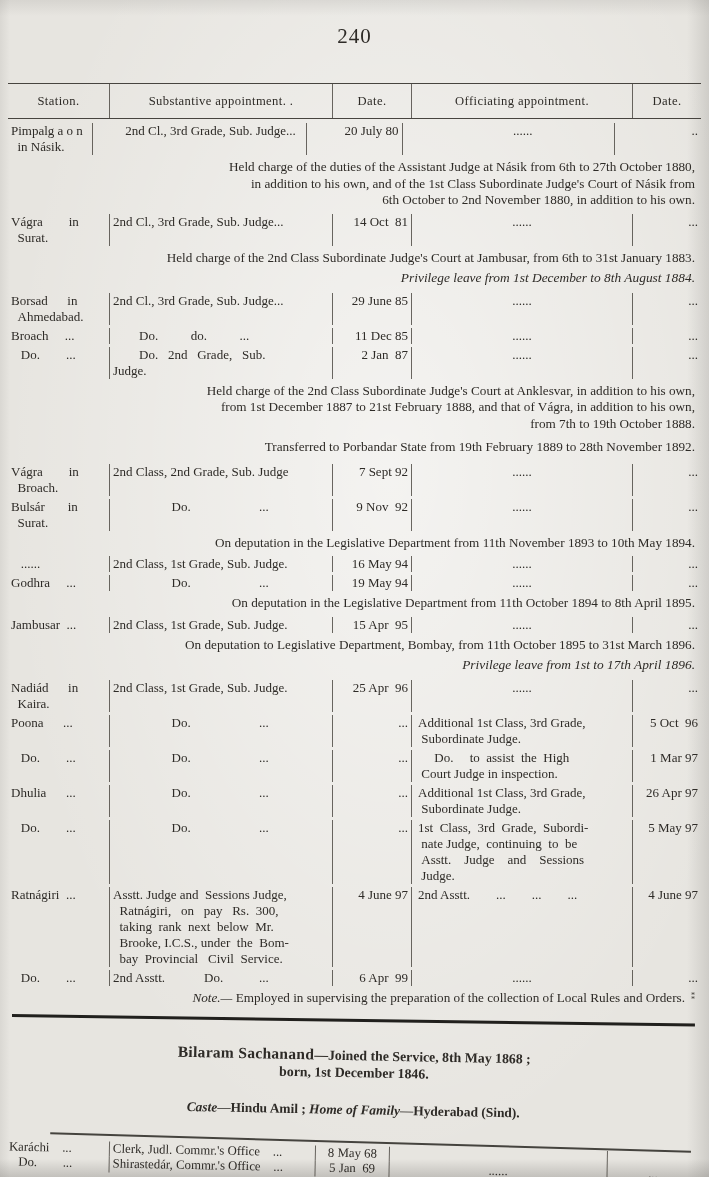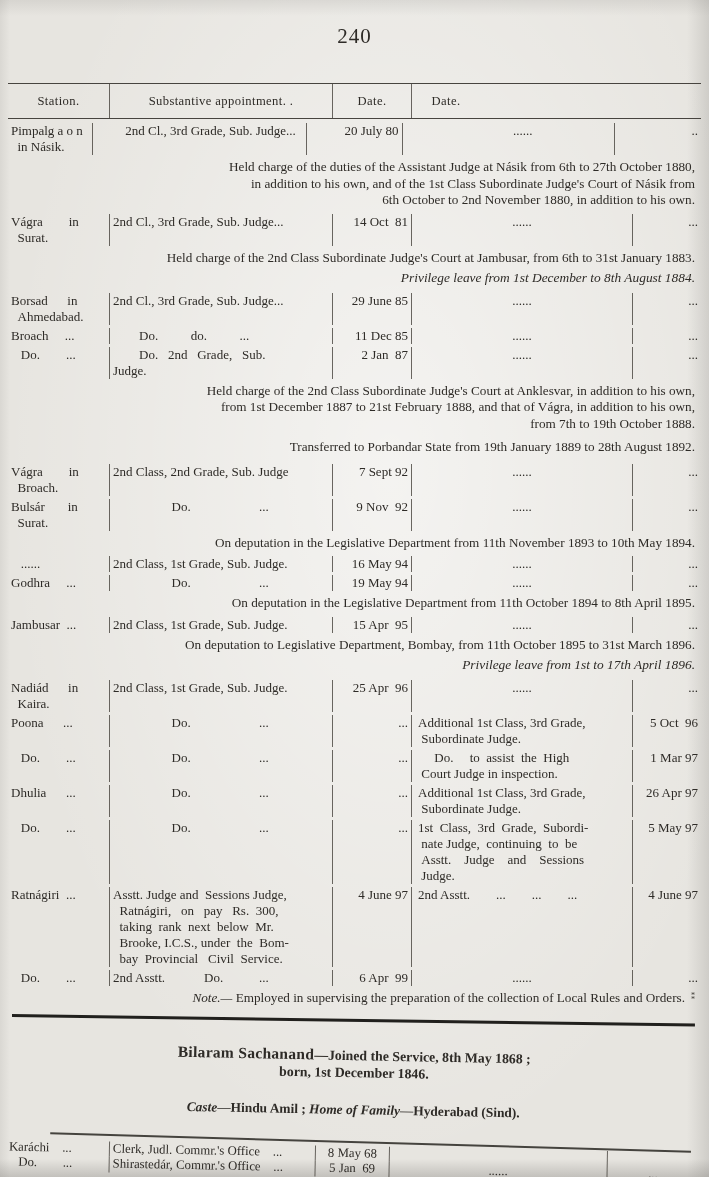--- a/index.html
+++ b/index.html
@@ -64,20 +64,21 @@
 <body>
 
 <div class="pagenum">240</div>
 
 <div class="mtable">
 
   <div class="hdr">
     <div class="hc w-st br">Station.</div>
     <div class="hc w-su br">Substantive appointment. .</div>
     <div class="hc w-d1 br">Date.</div>
+    <div class="hc w-of br">Officiating appointment.</div>
     <div class="hc w-d2">Date.</div>
   </div>
 
   <div class="trow first">
     <div class="c w-st br">Pimpalg a o n
   in Násik.</div>
     <div class="c w-su br">2nd Cl., 3rd Grade, Sub. Judge...</div>
     <div class="c w-d1 br d">20 July 80</div>
     <div class="c w-of br off">......</div>
     <div class="c w-d2 d">..</div>
@@ -121,21 +122,21 @@
     <div class="c w-su br">        Do.   2nd   Grade,   Sub.
 Judge.</div>
     <div class="c w-d1 br d">2 Jan  87</div>
     <div class="c w-of br off">......</div>
     <div class="c w-d2 d">...</div>
   </div>
 
   <div class="note">Held charge of the 2nd Class Subordinate Judge's Court at Anklesvar, in addition to his own,
 from 1st December 1887 to 21st February 1888, and that of Vágra, in addition to his own,
 from 7th to 19th October 1888.</div>
-  <div class="note sp">Transferred to Porbandar State from 19th January 1889 to 28th August 1892.</div>
+  <div class="note sp">Transferred to Porbandar State from 19th February 1889 to 28th November 1892.</div>
 
   <div class="trow">
     <div class="c w-st br">Vágra        in
   Broach.</div>
     <div class="c w-su br">2nd Class, 2nd Grade, Sub. Judge</div>
     <div class="c w-d1 br d">7 Sept 92</div>
     <div class="c w-of br off">......</div>
     <div class="c w-d2 d">...</div>
   </div>
 

